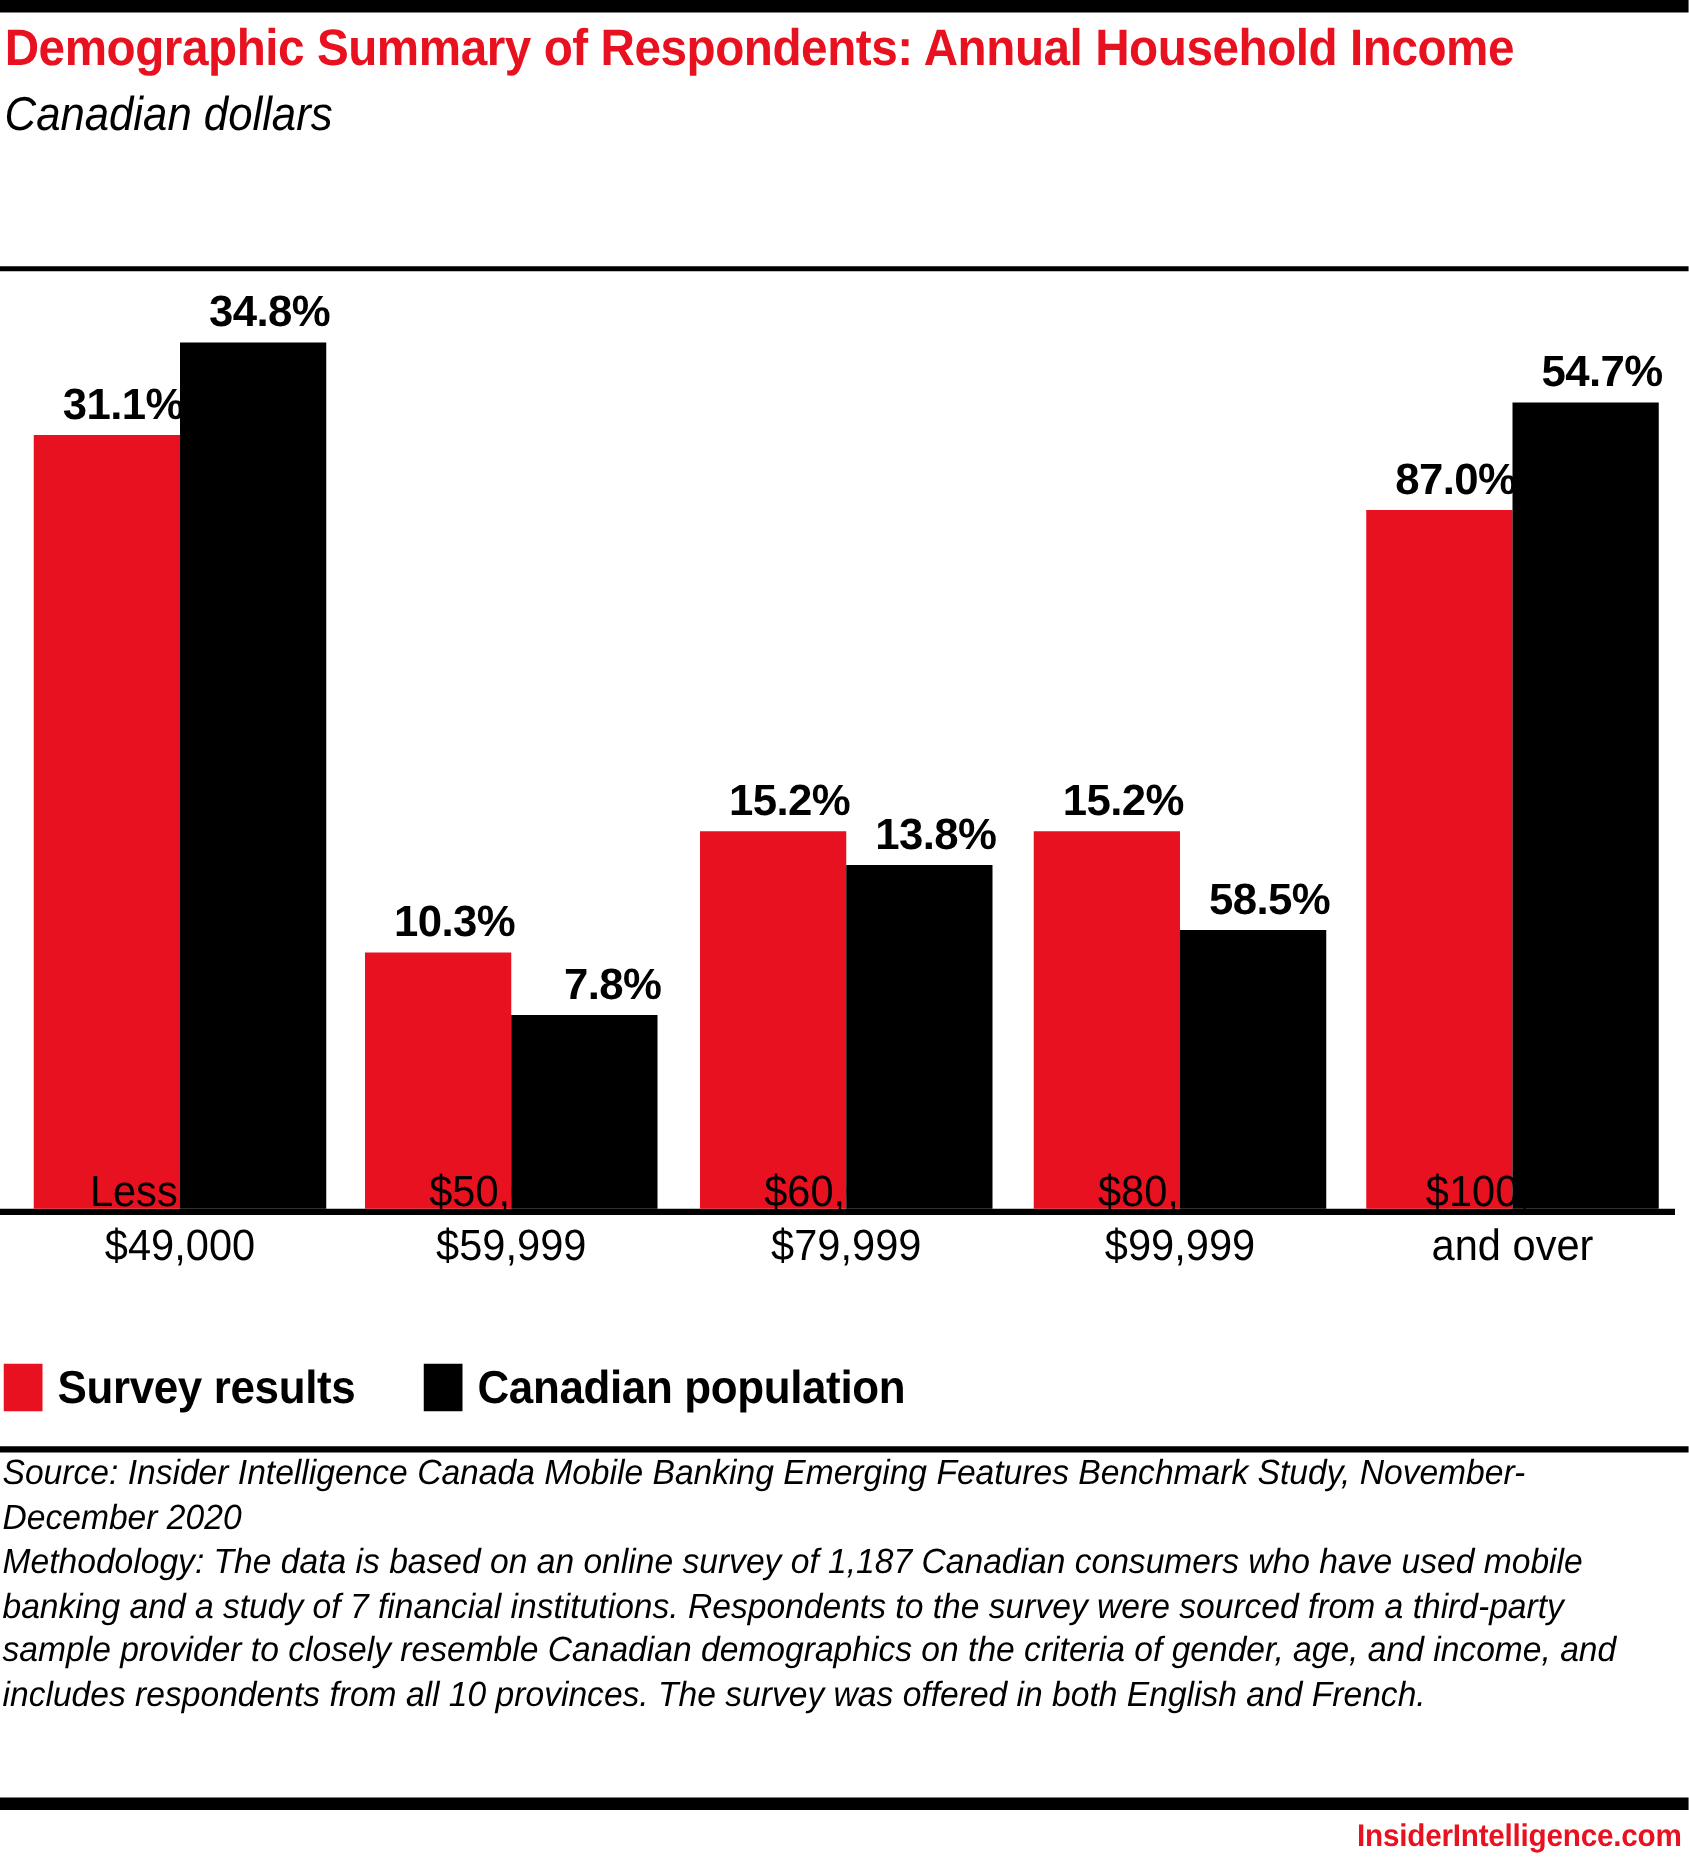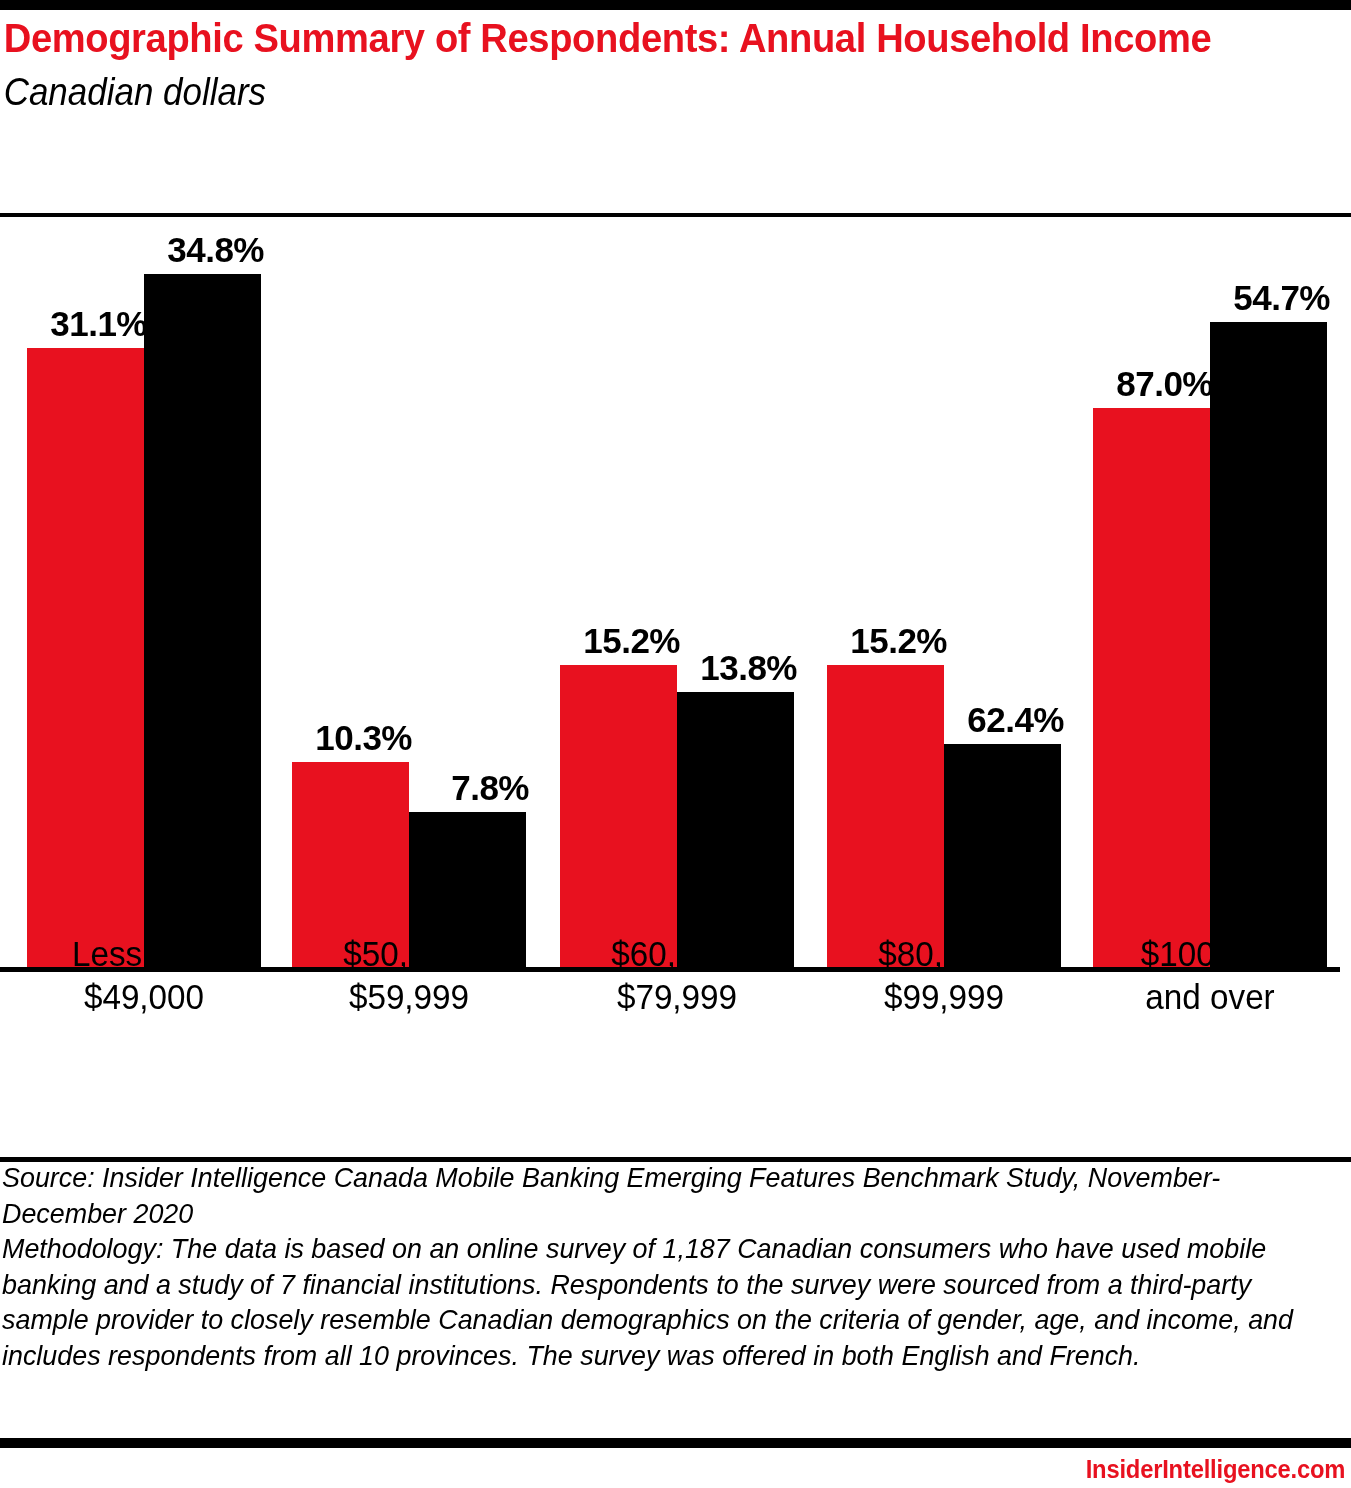--- a/index.html
+++ b/index.html
@@ -167,21 +167,21 @@
       <div class="vallabel" style="width: 157px; left: 255px; top: 498px;">10.3%</div>
       <div class="bar black" style="left: 409px; width: 117px; height: 155px;"></div>
       <div class="vallabel" style="width: 157px; left: 372px; top: 548px;">7.8%</div>
       <div class="bar red" style="left: 560px; width: 117px; height: 302px;"></div>
       <div class="vallabel" style="width: 157px; left: 523px; top: 401px;">15.2%</div>
       <div class="bar black" style="left: 677px; width: 117px; height: 275px;"></div>
       <div class="vallabel" style="width: 157px; left: 640px; top: 428px;">13.8%</div>
       <div class="bar red" style="left: 827px; width: 117px; height: 302px;"></div>
       <div class="vallabel" style="width: 157px; left: 790px; top: 401px;">15.2%</div>
       <div class="bar black" style="left: 944px; width: 117px; height: 223px;"></div>
-      <div class="vallabel" style="width: 157px; left: 907px; top: 480px;">62.4%</div>
+      <div class="vallabel" style="width: 157px; left: 907px; top: 480px;">58.5%</div>
       <div class="bar red" style="left: 1093px; width: 117px; height: 559px;"></div>
       <div class="vallabel" style="width: 157px; left: 1056px; top: 144px;">87.0%</div>
       <div class="bar black" style="left: 1210px; width: 117px; height: 645px;"></div>
       <div class="vallabel" style="width: 157px; left: 1173px; top: 58px;">54.7%</div>
     </div>
 </div>
 
 <div class="catlabels">
     <div class="catlabel" style="left: 5px; width: 278px; top: 0px;">Less than
 $49,000</div>
@@ -189,20 +189,28 @@
 $59,999</div>
     <div class="catlabel" style="left: 538px; width: 278px; top: 0px;">$60,000-
 $79,999</div>
     <div class="catlabel" style="left: 805px; width: 278px; top: 0px;">$80,000-
 $99,999</div>
     <div class="catlabel" style="left: 1071px; width: 278px; top: 0px;">$100,000
 and over</div>
   </div>
 
 <div class="legend">
+  <div class="legend-item one">
+    <span class="swatch red"></span>
+    <span class="legend-text">Survey results</span>
+  </div>
+  <div class="legend-item two">
+    <span class="swatch black"></span>
+    <span class="legend-text">Canadian population</span>
+  </div>
 </div>
 
 <div class="rule rule-above-source"></div>
 
 <div class="footnotes">
   <div class="foot">Source: Insider Intelligence Canada Mobile Banking Emerging Features Benchmark Study, November-December 2020</div>
   <div class="foot">Methodology: The data is based on an online survey of 1,187 Canadian consumers who have used mobile banking and a study of 7 financial institutions. Respondents to the survey were sourced from a third-party sample provider to closely resemble Canadian demographics on the criteria of gender, age, and income, and includes respondents from all 10 provinces. The survey was offered in both English and French.</div>
 </div>
 
 <div class="bottom-rule"></div>

